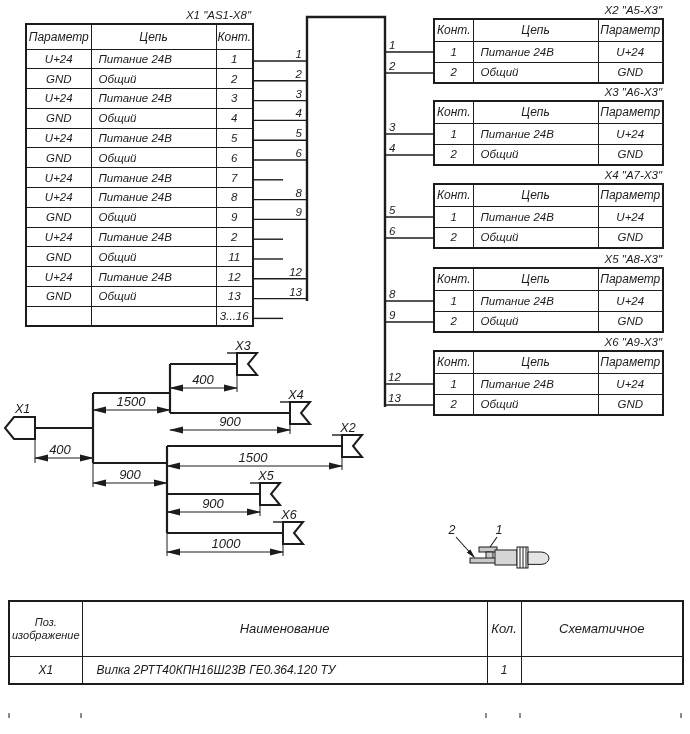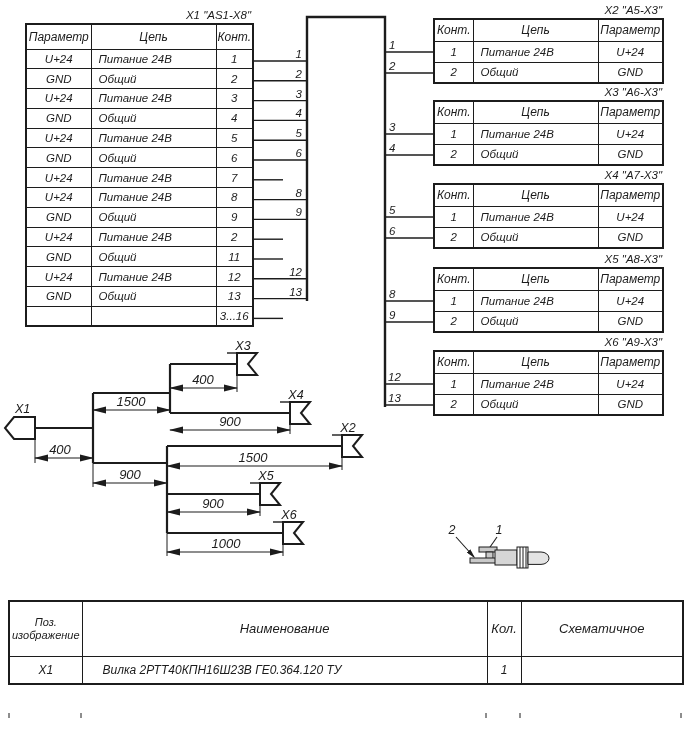--- a/index.html
+++ b/index.html
@@ -49,21 +49,21 @@
   }
   table.bom th, table.bom td {
     border:1px solid #1c1c1c; padding:0; font-style:italic; color:#1c1c1c;
     font-weight:normal; overflow:hidden;
   }
   table.bom thead tr { height:55px; }
   table.bom tbody tr { height:28px; }
   table.bom th { font-size:13px; text-align:center; }
   table.bom th .small2 { font-size:11px; line-height:13px; }
   table.bom td { font-size:12px; text-align:center; }
-  table.bom td:nth-child(2) { text-align:left; padding-left:20px; }
+  table.bom td:nth-child(2) { text-align:left; padding-left:14px; }
   
   svg.overlay { position:absolute; left:0; top:0; }
   svg.overlay text { font-family:"Liberation Sans", sans-serif; font-style:italic; fill:#1c1c1c; }
   svg.overlay text.wire { font-size:11.5px; }
   svg.overlay text.dim  { font-size:13px; }
   svg.overlay text.conn { font-size:12.5px; }
 </style>
 </head>
 <body>
 

